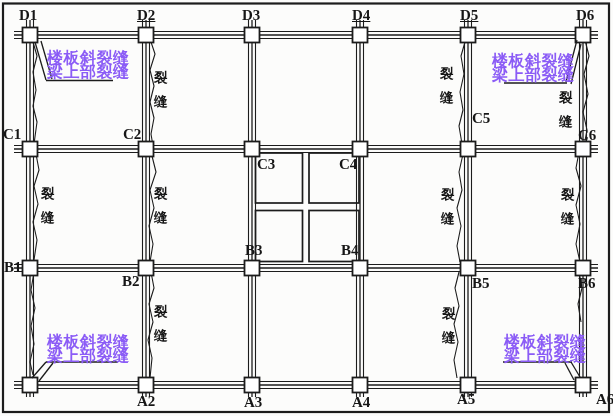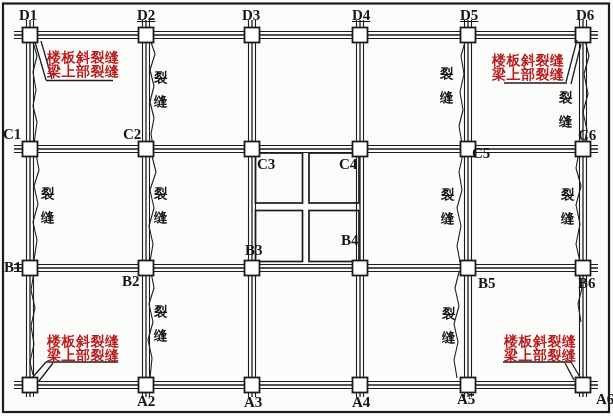--- a/index.html
+++ b/index.html
@@ -20,21 +20,21 @@
   }
   .vlabel{
     position:absolute;display:flex;flex-direction:column;align-items:center;
     gap:11px;
     font-family:"Liberation Serif", serif;
     font-size:13.5px;font-weight:700;color:#161616;line-height:13px;
   }
   .cnote{
     position:absolute;
     font-family:"Liberation Serif", serif;
-    font-size:14px;font-weight:700;color:#b91c1c;
+    font-size:16px;font-weight:700;color:#8b5cf6;
     line-height:14px;letter-spacing:0.5px;white-space:nowrap;
   }
 </style>
 </head>
 <body>
 
 <div class="frame">
   <svg id="plan-svg" width="613" height="416" viewBox="0 0 613 416">
     <g id="g-border">
         <rect x="3" y="3.5" width="606" height="408.5" fill="none" stroke="#1c1c1c" stroke-width="2.2"></rect>
@@ -136,27 +136,27 @@
       <div class="nlabel" style="left: 19px; top: 8px;">D1</div>
       <div class="nlabel" style="left: 137px; top: 8px; text-decoration: underline;">D2</div>
       <div class="nlabel" style="left: 242px; top: 8px;">D3</div>
       <div class="nlabel" style="left: 352px; top: 8px; text-decoration: underline;">D4</div>
       <div class="nlabel" style="left: 460px; top: 8px; text-decoration: underline;">D5</div>
       <div class="nlabel" style="left: 576px; top: 8px;">D6</div>
       <div class="nlabel" style="left: 3px; top: 127px;">C1</div>
       <div class="nlabel" style="left: 123px; top: 127px;">C2</div>
       <div class="nlabel" style="left: 257px; top: 157px;">C3</div>
       <div class="nlabel" style="left: 339px; top: 157px;">C4</div>
-      <div class="nlabel" style="left: 472px; top: 146px; text-align: right;">C5</div>
+      <div class="nlabel" style="left: 472px; top: 111px; text-align: right;">C5</div>
       <div class="nlabel" style="left: 578px; top: 128px;">C6</div>
       <div class="nlabel" style="left: 4px; top: 260px;">B1</div>
       <div class="nlabel" style="left: 122px; top: 274px;">B2</div>
       <div class="nlabel" style="left: 245px; top: 243px;">B3</div>
-      <div class="nlabel" style="left: 341px; top: 233px;">B4</div>
-      <div class="nlabel" style="left: 472px; top: 276px; margin-left: 6px;">B5</div>
+      <div class="nlabel" style="left: 341px; top: 243px;">B4</div>
+      <div class="nlabel" style="left: 472px; top: 276px;">B5</div>
       <div class="nlabel" style="left: 578px; top: 276px;">B6</div>
       <div class="nlabel" style="left: 24px; top: 394px; margin-top: 48px;">A1</div>
       <div class="nlabel" style="left: 137px; top: 394px;">A2</div>
       <div class="nlabel" style="left: 244px; top: 395px;">A3</div>
       <div class="nlabel" style="left: 352px; top: 395px;">A4</div>
       <div class="nlabel" style="left: 457px; top: 392px;">A5</div>
       <div class="nlabel" style="left: 596px; top: 392px;">A6</div>
       <div class="vlabel" style="left: 154px; top: 71px;">
         <span>裂</span>
         <span>缝</span>

